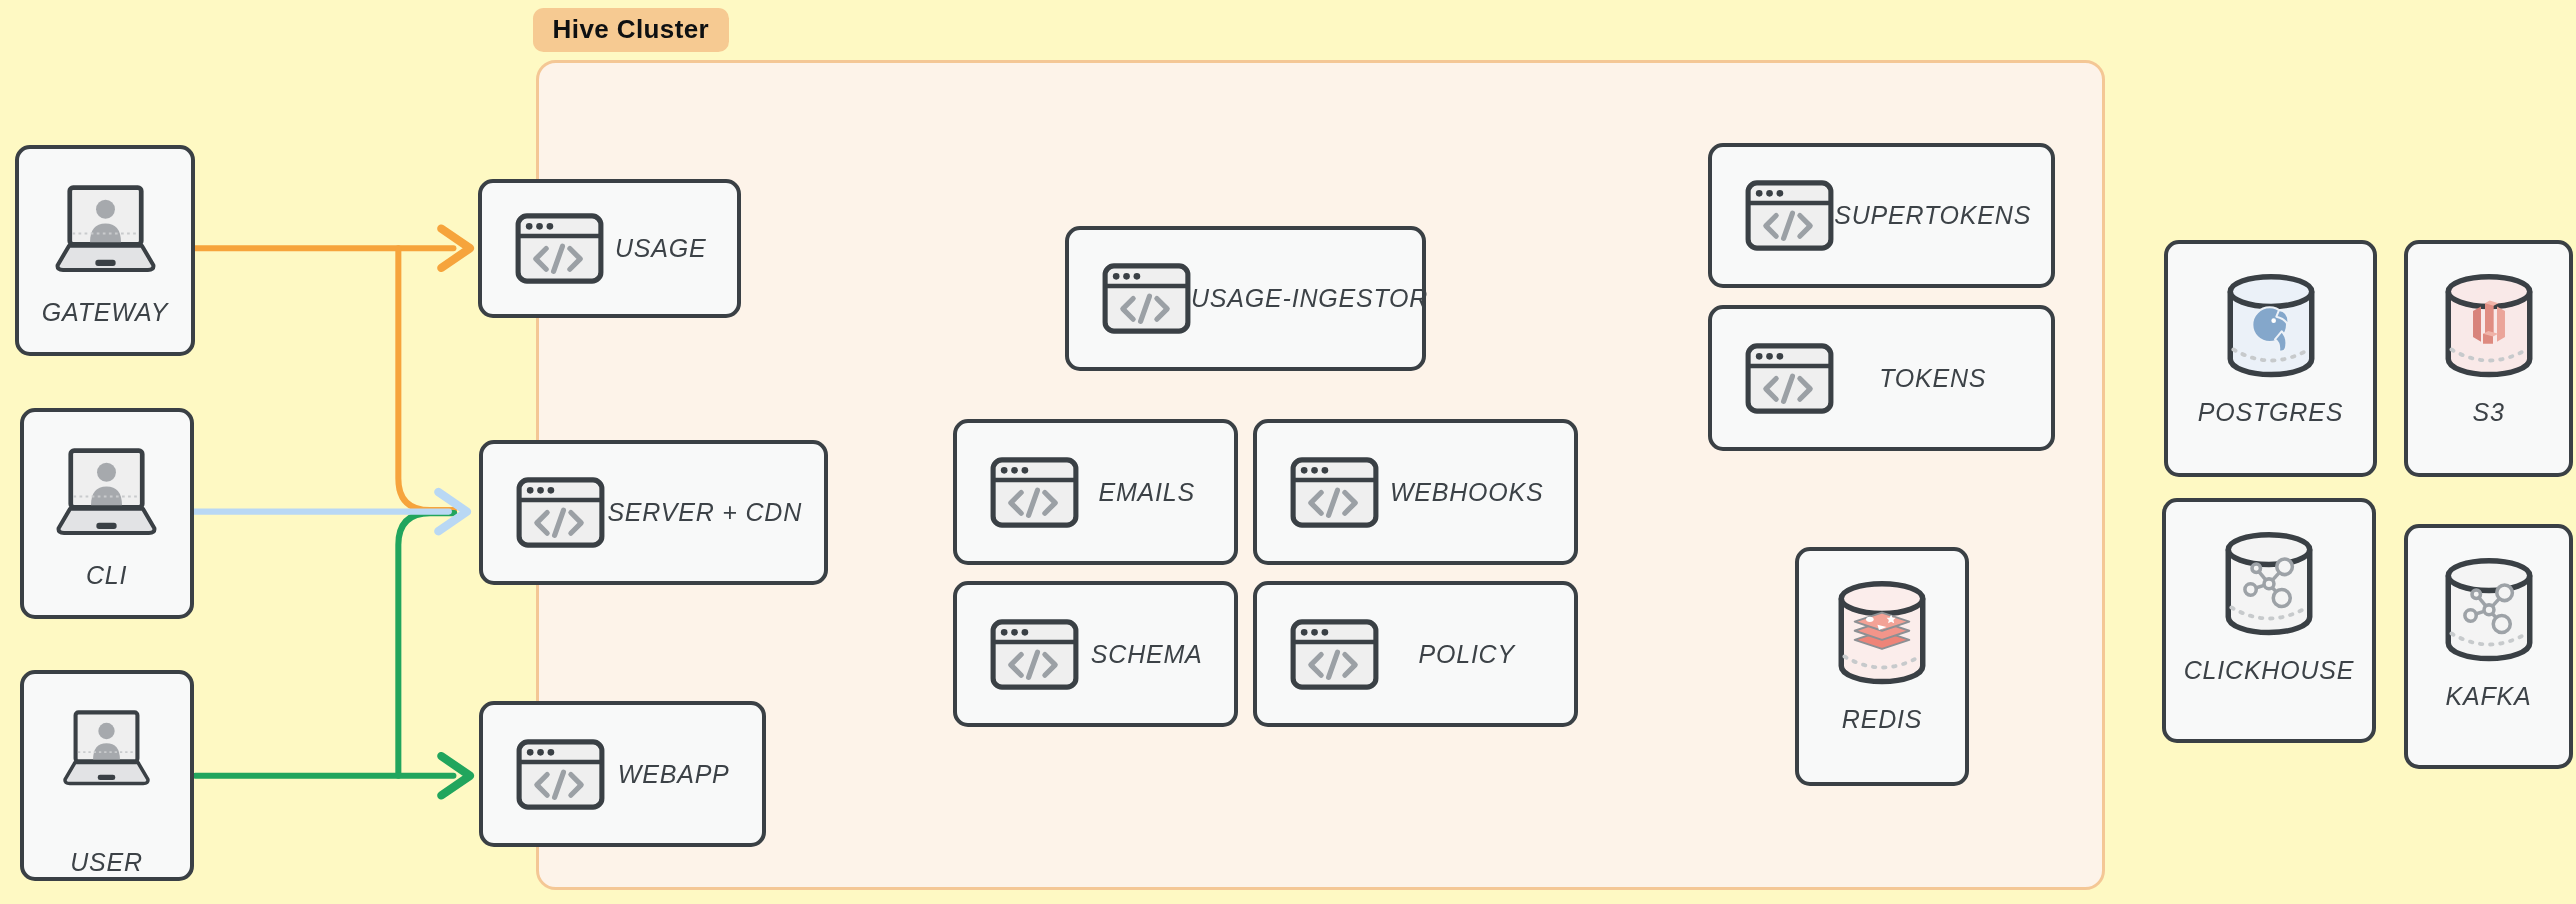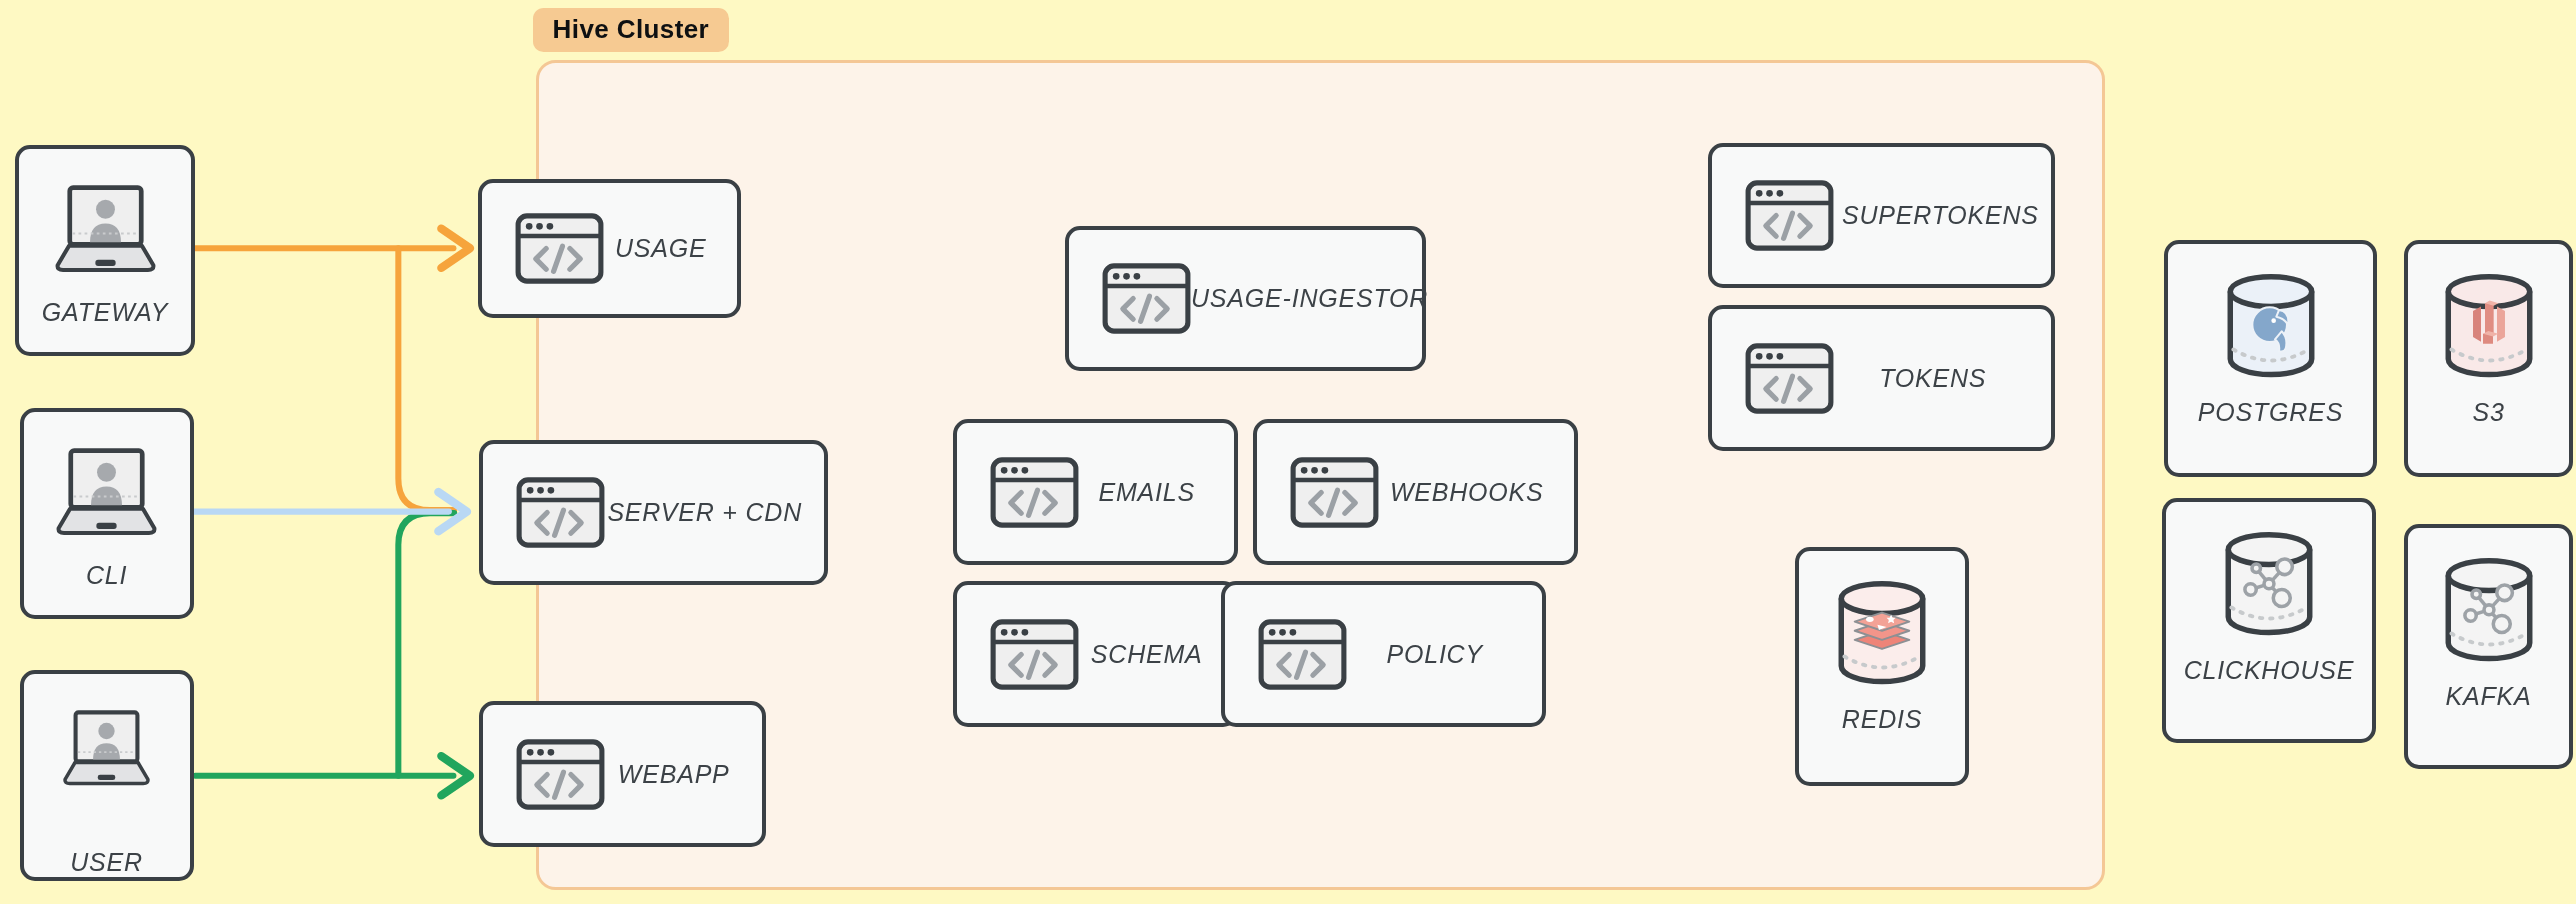--- a/index.html
+++ b/index.html
@@ -167,27 +167,27 @@
         <use href="#sym-browser"></use>
       </svg>
     <div class="lbl">WEBHOOKS</div>
   </div>
   <div class="node svc" style="left:953px;top:581px;width:285px;height:146px;">
     <svg class="bicon" viewBox="0 0 120 96">
         <use href="#sym-browser"></use>
       </svg>
     <div class="lbl">SCHEMA</div>
   </div>
-  <div class="node svc" style="left:1221px;top:581px;width:325px;height:146px;">
+  <div class="node svc" style="left:1253px;top:581px;width:325px;height:146px;">
     <svg class="bicon" viewBox="0 0 120 96">
         <use href="#sym-browser"></use>
       </svg>
     <div class="lbl">POLICY</div>
   </div>
-  <div class="node svc" style="left:1708px;top:143px;width:347px;height:145px;gap:8px;">
+  <div class="node svc" style="left:1708px;top:143px;width:347px;height:145px;">
     <svg class="bicon" viewBox="0 0 120 96">
         <use href="#sym-browser"></use>
       </svg>
     <div class="lbl">SUPERTOKENS</div>
   </div>
   <div class="node svc" style="left:1708px;top:305px;width:347px;height:146px;">
     <svg class="bicon" viewBox="0 0 120 96">
         <use href="#sym-browser"></use>
       </svg>
     <div class="lbl">TOKENS</div>

